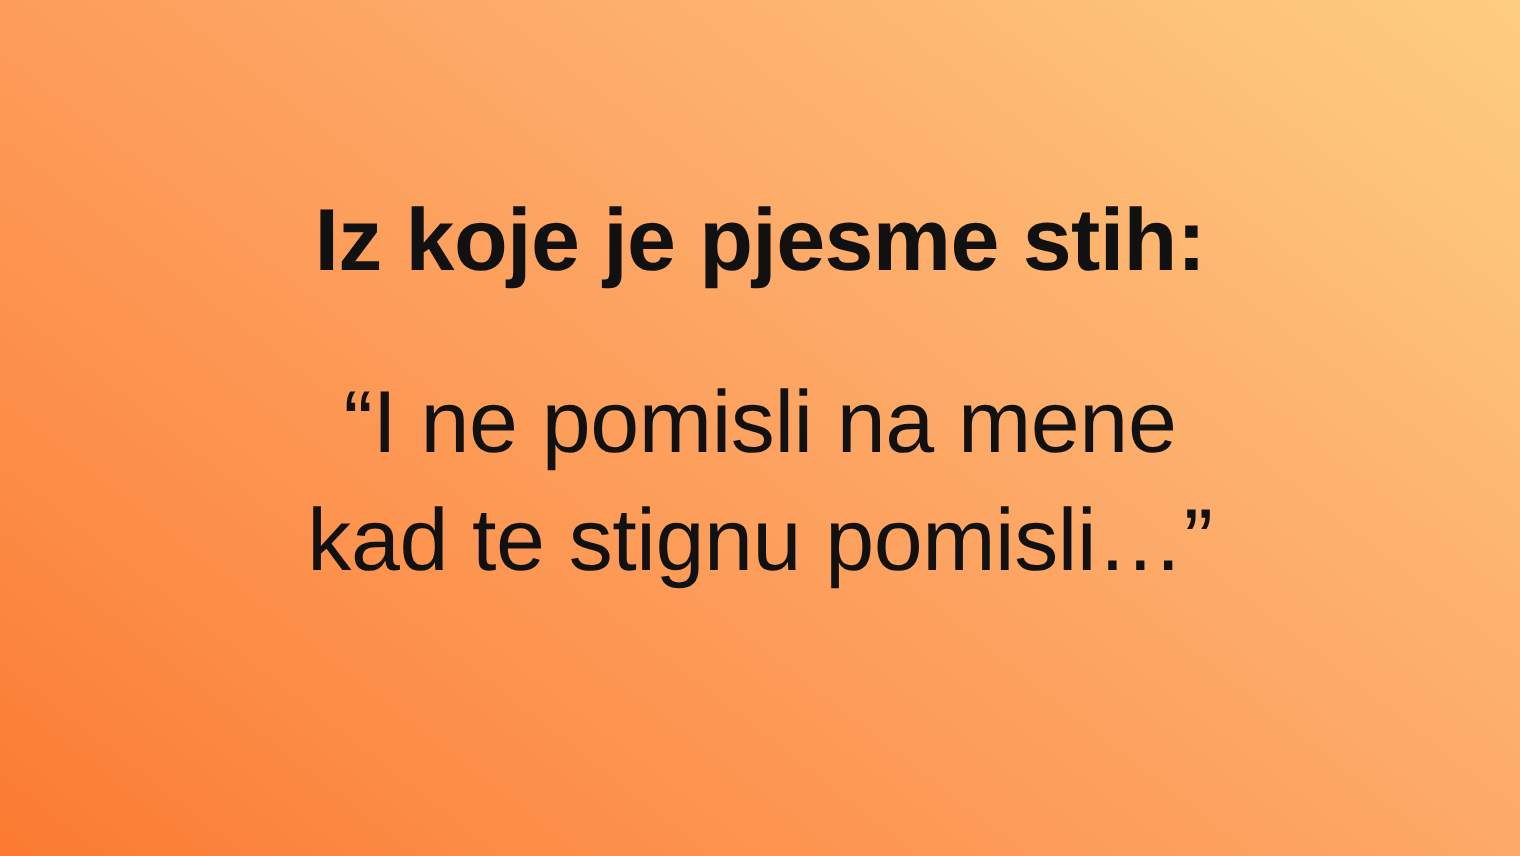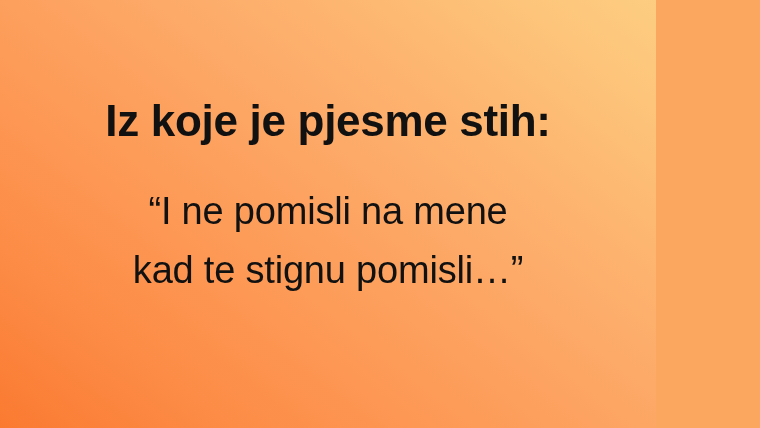--- a/index.html
+++ b/index.html
@@ -11,21 +11,21 @@
   body {
     width: 760px;
     height: 428px;
     overflow: hidden;
     font-family: "Liberation Sans", sans-serif;
     background: #fca75f;
   }
 
   .card {
     position: relative;
-    width: 656px;
+    width: 760px;
     height: 428px;
     box-sizing: border-box;
     
     background:
       linear-gradient(38deg,
         #fb7a31 0%,
         #fc8b45 18%,
         #fd9753 34%,
         #fda15f 48%,
         #fdad6b 63%,
@@ -56,21 +56,21 @@
     position: absolute;
     left: 0;
     right: 0;
     top: 182px;
     text-align: center;
     color: #111111;
   }
 
   .quote-line {
     display: block;
-    font-size: 38px;
+    font-size: 44px;
     font-weight: 400;
     line-height: 59px;
     letter-spacing: -0.2px;
     color: #111111;
     white-space: nowrap;
   }
 </style>
 </head>
 <body>
 

